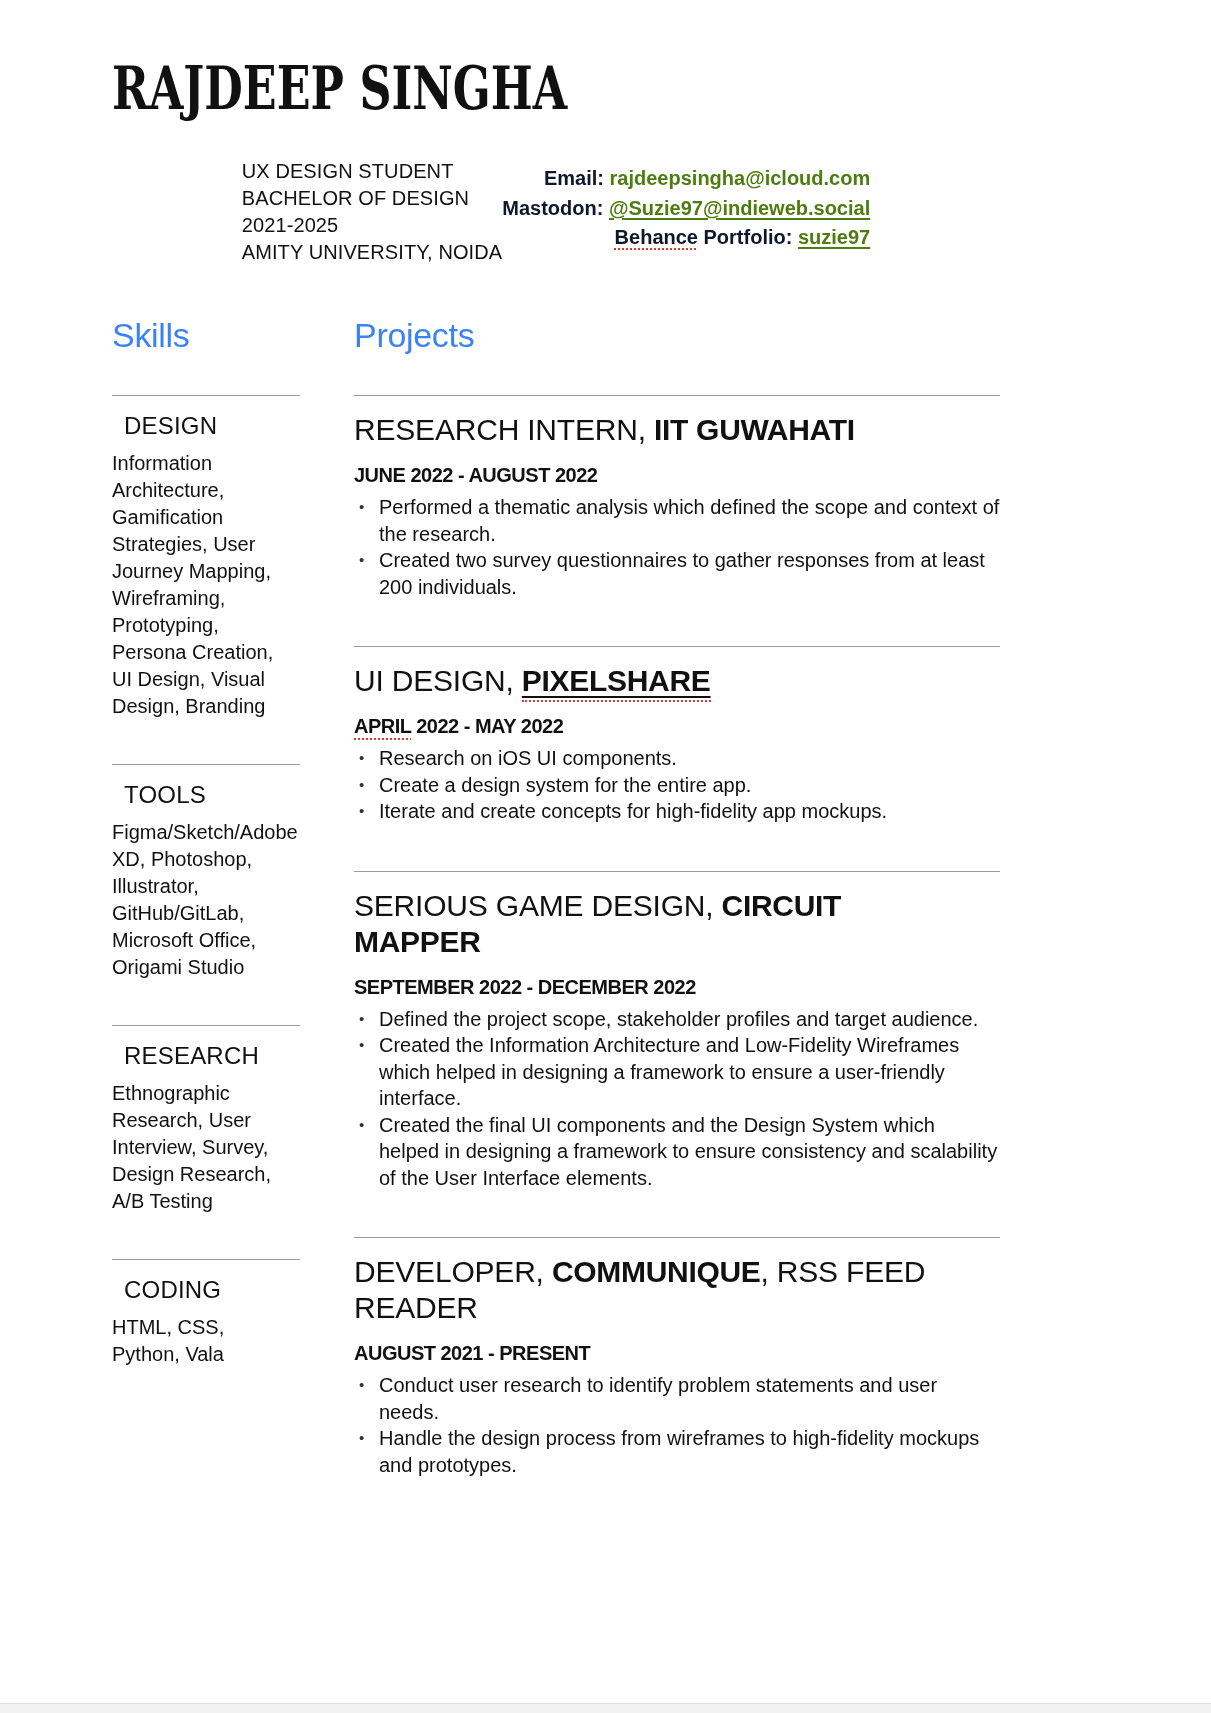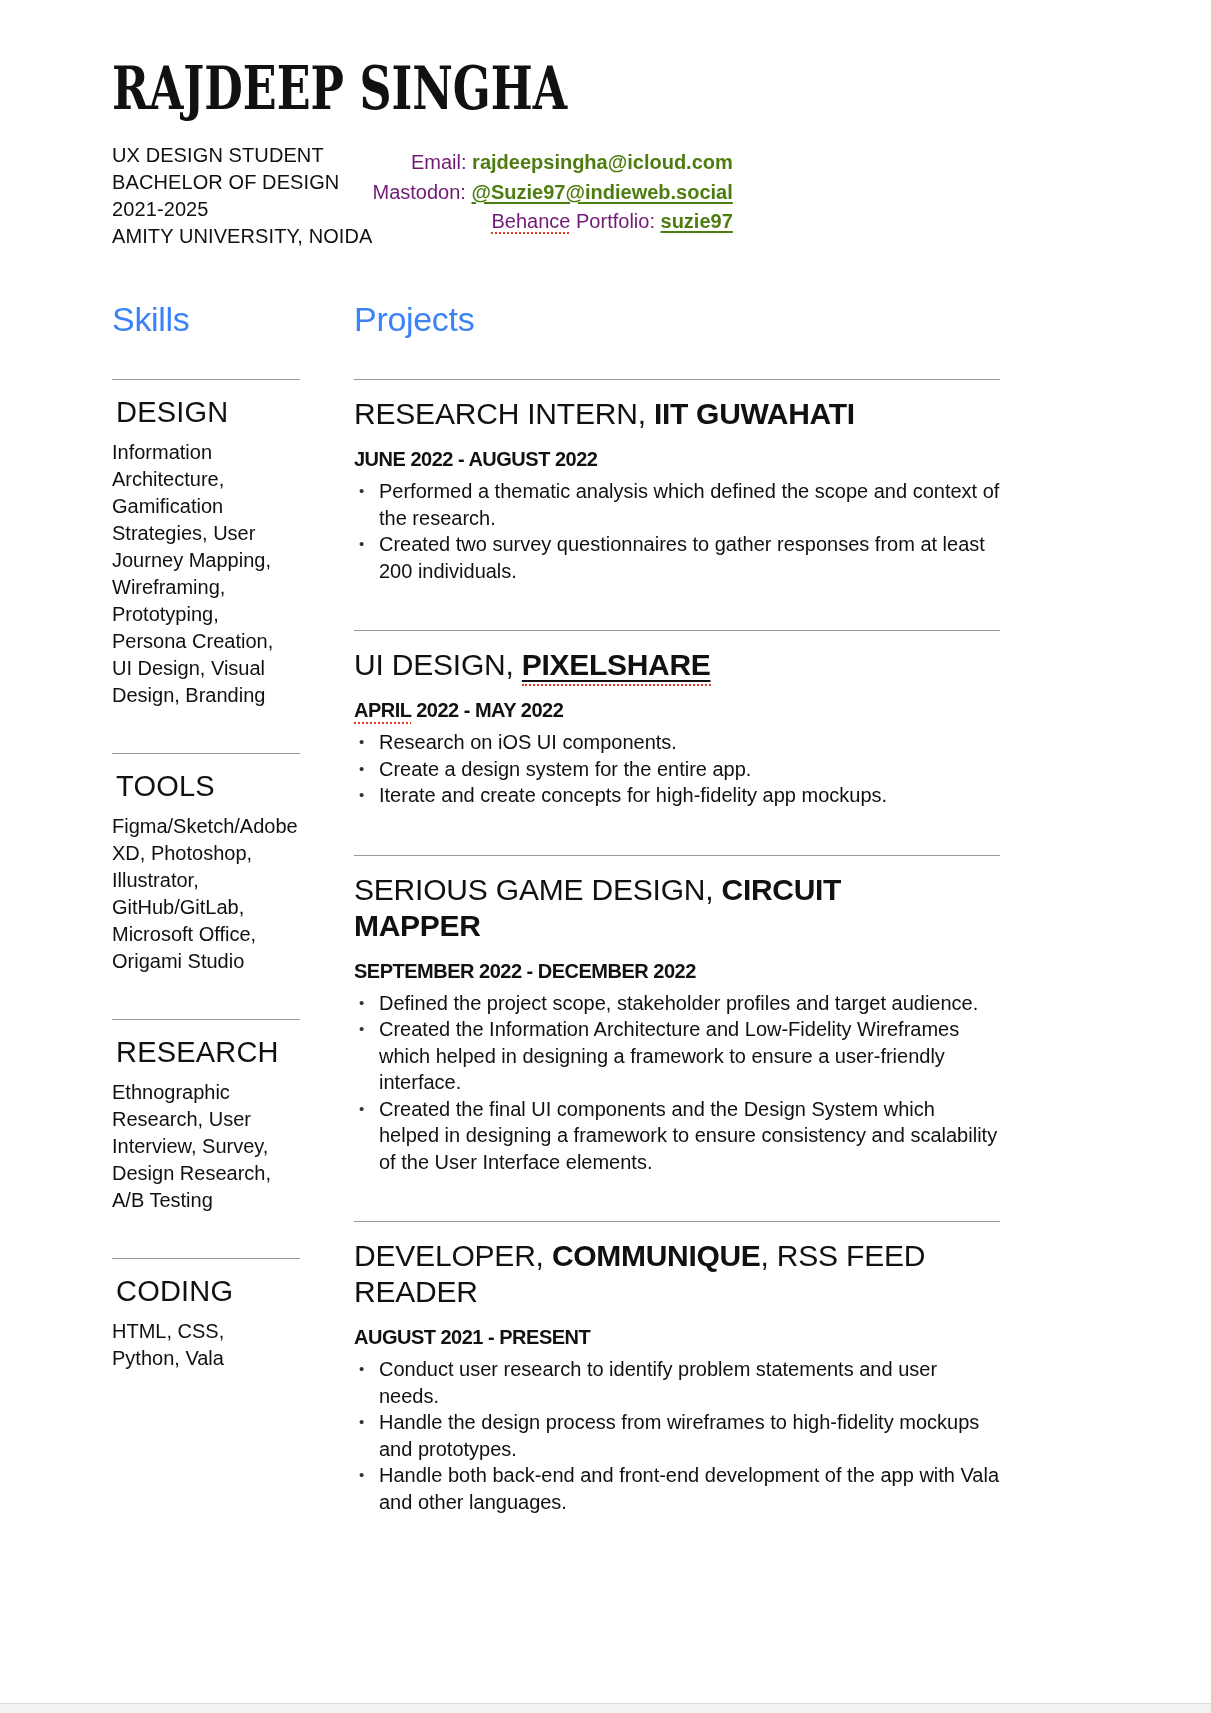--- a/index.html
+++ b/index.html
@@ -10,24 +10,24 @@
     -webkit-font-smoothing:antialiased;
   }
   .page{padding:58px 0 0 112px;width:888px;}
 
   
   h1.name{
     margin:0;font-family:"DejaVu Serif","Liberation Serif",serif;
     font-size:60px;font-weight:600;line-height:1;white-space:nowrap;
     transform:scaleX(0.74);transform-origin:left center;letter-spacing:0px;
   }
-  .header-row{display:flex;justify-content:flex-start;margin-top:24px;width:888px;}
+  .header-row{display:flex;justify-content:center;margin-top:40px;width:888px;}
   .subtitle{font-size:20px;line-height:27px;letter-spacing:0.1px;}
   .contact{text-align:right;font-size:20px;line-height:29.5px;margin-top:6px;}
-  .contact .label{color:#701a75;}
+  .contact .label{color:#0f172a;font-weight:bold;}
   .link{color:#4d7c0f;font-weight:700;text-decoration:none;cursor:pointer;}
   .link.u-solid{
     text-decoration-line:underline;text-decoration-thickness:1.5px;text-underline-offset:3px;
   }
   .u-dotted-word{
     text-decoration-line:underline;text-decoration-style:dotted;
     text-decoration-color:#e23a25;text-decoration-thickness:2px;text-underline-offset:4px;
   }
 
   
@@ -35,21 +35,21 @@
   .skills-col{width:188px;margin-right:54px;flex:none;}
   .projects-col{width:646px;flex:none;}
   h2.col-heading{
     margin:0 0 40px 0;font-size:34px;font-weight:400;color:#3b82f6;letter-spacing:-0.3px;
   }
   .rule{border:0;border-top:1.5px solid #9b9b9b;margin:0;}
 
   
   .skill-section{margin-bottom:44px;}
   .skill-section h3{
-    margin:16px 0 10px 4px;font-size:29px;font-weight:400;letter-spacing:0.2px;
+    margin:16px 0 10px 12px;font-size:24px;font-weight:400;letter-spacing:0.2px;
   }
   .skill-body{font-size:20px;line-height:27px;max-width:168px;}
 
   
   .project{margin-bottom:46px;}
   .proj-title{
     margin:16px 0 16px 0;font-size:30px;font-weight:400;letter-spacing:-0.2px;
     padding-right:28px;line-height:36px;
   }
   .proj-title strong{font-weight:700;letter-spacing:-0.3px;}
@@ -173,21 +173,20 @@
         </ul>
       </section>
 
       <section class="project">
         <hr class="rule">
         <h3 class="proj-title"><span>DEVELOPER, </span><strong>COMMUNIQUE</strong><span>, RSS FEED READER</span></h3>
         <div class="proj-date"><span class="date-marked"></span><span>AUGUST 2021 - PRESENT</span></div>
         <ul class="bullets">
           <li>Conduct user research to identify problem statements and user needs.</li>
           <li>Handle the design process from wireframes to high-fidelity mockups and prototypes.</li>
-          <li>Handle both back-end and front-end development of the app with Vala and other languages.</li>
         </ul>
       </section>
     </main>
 
   </div>
 </div>
 
 <div class="page-bottom-edge"></div>
 
 </body></html>

